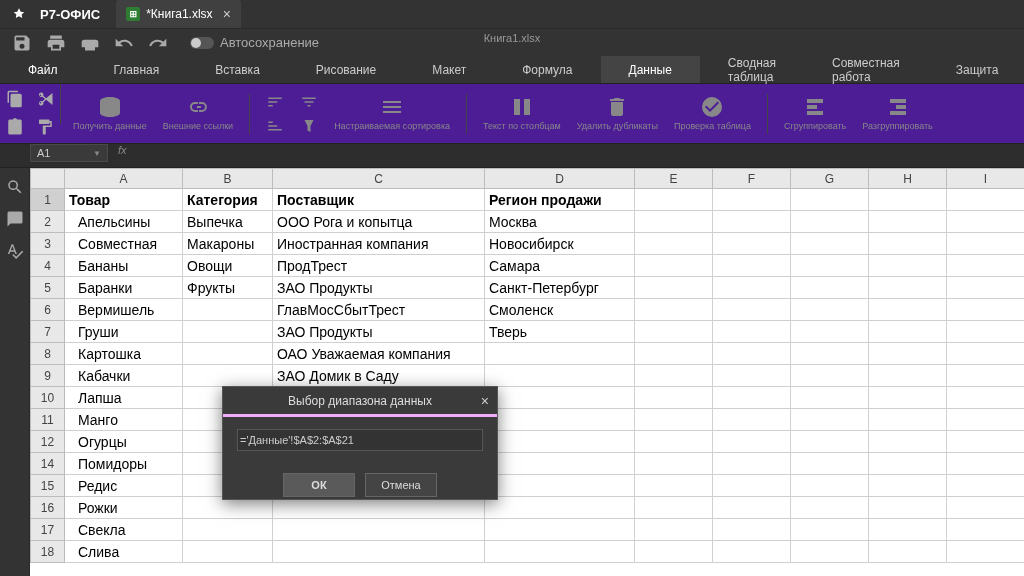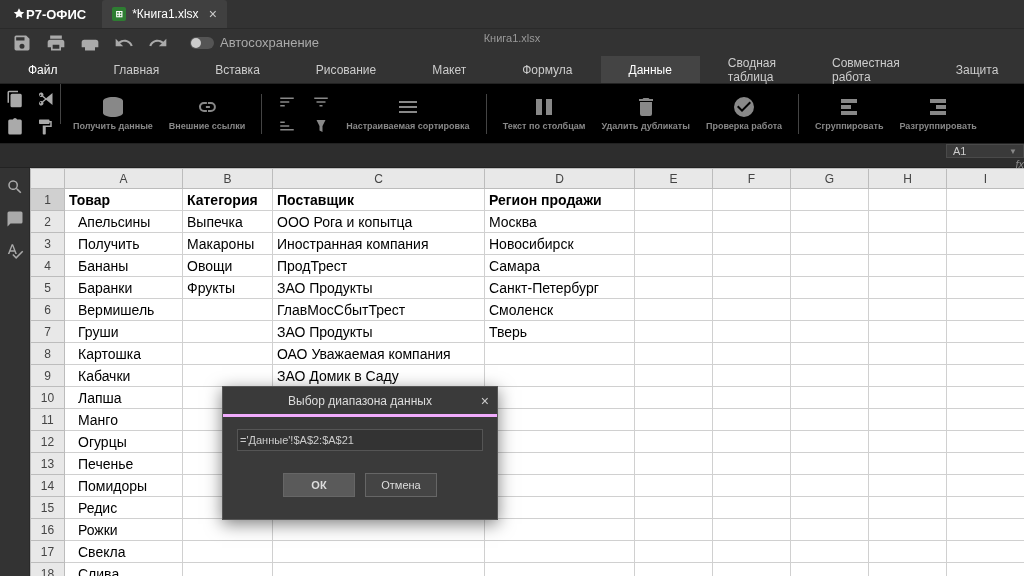--- a/index.html
+++ b/index.html
@@ -1,53 +1,53 @@
 <!DOCTYPE html>
 <html><head>
 <meta charset="utf-8">
 <style>
   * { margin: 0; padding: 0; box-sizing: border-box; font-family: Arial, sans-serif; }
   body { width: 1024px; height: 576px; overflow: hidden; background: #333; color: #ccc; font-size: 12px; position: relative; }
 
   
   .titlebar { height: 28px; background: #333; display: flex; align-items: center; padding: 0 4px; }
-  .logo { color: #fff; font-weight: bold; font-size: 13px; padding: 0 8px; display: flex; align-items: center; gap: 0; }
+  .logo { color: #fff; font-weight: bold; font-size: 13px; padding: 0 8px; display: flex; align-items: center; gap: 14px; }
   .logo-icon { width: 14px; height: 14px; }
   .file-tab { display: flex; align-items: center; height: 28px; padding: 0 10px; background: #404040; border-radius: 3px 3px 0 0; margin-left: 8px; gap: 6px; font-size: 12px; color: #fff; }
   .file-tab .sheet-icon { width: 14px; height: 14px; background: #2e7d32; border-radius: 2px; display: flex; align-items: center; justify-content: center; color: #fff; font-size: 9px; font-weight: bold; }
   .file-tab .close { color: #ccc; font-size: 14px; margin-left: 4px; }
   .file-name-center { position: absolute; left: 50%; transform: translateX(-50%); top: 32px; font-size: 11px; color: #999; }
 
   
   .quickbar { height: 28px; background: #333; display: flex; align-items: center; padding: 0 12px; gap: 14px; border-top: 1px solid #2a2a2a; }
   .qbtn { width: 20px; height: 20px; display: flex; align-items: center; justify-content: center; color: #aaa; }
   .autosave { display: flex; align-items: center; gap: 6px; font-size: 13px; color: #aaa; margin-left: 8px; }
   .toggle { width: 24px; height: 12px; border-radius: 6px; background: #555; position: relative; }
   .toggle::after { content: ""; width: 10px; height: 10px; background: #ccc; border-radius: 50%; position: absolute; left: 1px; top: 1px; }
 
   
   .maintabs { height: 28px; background: #333; display: flex; align-items: stretch; border-bottom: 1px solid #222; }
   .mtab { padding: 0 28px; display: flex; align-items: center; font-size: 12px; color: #ccc; cursor: pointer; }
   .mtab.file { color: #fff; }
   .mtab.active { background: #444; color: #fff; }
 
   
-  .ribbon { height: 60px; background: #000000; display: flex; align-items: stretch; border-bottom: 1px solid #222; font-weight: bold; }
+  .ribbon { height: 60px; background: #4c1d95; display: flex; align-items: stretch; border-bottom: 1px solid #222; }
   .side-toolbar { width: 30px; display: flex; flex-direction: column; align-items: center; padding-top: 6px; gap: 10px; }
   .stb { width: 18px; height: 18px; color: #aaa; display: flex; align-items: center; justify-content: center; }
   .ribbon-main { flex: 1; display: flex; align-items: center; padding: 0 12px; gap: 16px; }
   .ribbon-group { display: flex; flex-direction: column; align-items: center; gap: 3px; }
   .ribbon-group .ic { width: 24px; height: 24px; color: #888; display: flex; align-items: center; justify-content: center; }
   .ribbon-group .lbl { font-size: 9px; color: #888; text-align: center; line-height: 1.1; }
   .ribbon-sep { width: 1px; height: 40px; background: #444; }
   .ribbon-mini { display: flex; flex-direction: column; gap: 6px; }
   .ribbon-mini .mic { width: 18px; height: 18px; color: #888; }
 
   
-  .fxbar { height: 24px; background: #2d2d2d; display: flex; align-items: flex-end; border-bottom: 1px solid #222; flex-direction: column; }
+  .fxbar { height: 24px; background: #2d2d2d; display: flex; align-items: flex-start; border-bottom: 1px solid #222; }
   .namebox { width: 78px; background: #3a3a3a; border: 1px solid #4a4a4a; height: 18px; margin-left: 30px; font-size: 11px; color: #ccc; padding: 0 6px; display: flex; align-items: center; justify-content: space-between; }
   .namebox .dd { font-size: 8px; color: #888; }
   .fx { margin-left: 10px; font-style: italic; color: #888; font-size: 11px; }
 
   
   .sheet-area { position: relative; height: calc(576px - 168px); display: flex; }
   .left-pane { width: 30px; background: #333; display: flex; flex-direction: column; align-items: center; padding-top: 10px; gap: 14px; border-right: 1px solid #2a2a2a; }
 
   .grid-wrap { flex: 1; position: relative; background: #fff; overflow: hidden; }
   table.grid { border-collapse: collapse; width: 100%; table-layout: fixed; }
@@ -64,21 +64,21 @@
   
   td.dashedL { border-left: 1px dashed #c0392b; }
   td.dashedR { border-right: 1px dashed #c0392b; padding-left: 13px; }
 
   
   .dialog { position: absolute; left: 222px; top: 386px; width: 276px; background: #3a3a3a; border: 1px solid #555; box-shadow: 0 4px 16px rgba(0,0,0,0.5); z-index: 10; }
   .dlg-title { height: 30px; display: flex; align-items: center; justify-content: center; color: #ddd; font-size: 12px; position: relative; border-bottom: 3px solid #f0abfc; }
   .dlg-close { position: absolute; right: 8px; top: 6px; color: #ccc; font-size: 14px; }
   .dlg-body { padding: 12px 14px; }
   .dlg-input { width: 100%; background: #333; border: 1px solid #555; color: #ccc; font-size: 11px; padding: 4px 2px; }
-  .dlg-buttons { display: flex; justify-content: center; gap: 10px; padding: 10px 0 22px; }
+  .dlg-buttons { display: flex; justify-content: center; gap: 10px; padding: 10px 0 2px; }
   .dlg-btn { width: 72px; height: 24px; background: #444; border: 1px solid #666; color: #ddd; font-size: 11px; display: flex; align-items: center; justify-content: center; }
   .dlg-btn.primary { background: #5a5a5a; font-weight:bold; }
 
   svg { width: 100%; height: 100%; }
 </style>
 </head>
 <body>
 
 <div class="titlebar">
   <div class="logo">
@@ -225,21 +225,21 @@
       <span class="lbl">Удалить
 дубликаты</span>
     </div>
     <div class="ribbon-group">
       <span class="ic">
           <svg viewBox="0 0 24 24">
             <path fill="currentColor" d="M12 2a10 10 0 100 20 10 10 0 000-20zm-2 15l-5-5 1.41-1.41L10 14.17l7.59-7.59L19 8l-9 9z"></path>
           </svg>
         </span>
       <span class="lbl">Проверка
-работа</span>
+таблица</span>
     </div>
     <div class="ribbon-sep"></div>
     <div class="ribbon-group">
       <span class="ic">
           <svg viewBox="0 0 24 24">
             <path fill="currentColor" d="M4 4h16v4H4zM4 10h10v4H4zM4 16h16v4H4z"></path>
           </svg>
         </span>
       <span class="lbl">Сгруппировать</span>
     </div>
@@ -329,21 +329,21 @@
             <td class="cell">ООО Рога и копытца</td>
             <td class="cell">Москва</td>
             <td class="cell"></td>
             <td class="cell"></td>
             <td class="cell"></td>
             <td class="cell"></td>
             <td class="cell"></td>
           </tr>
           <tr>
             <td class="rowhdr">3</td>
-            <td class="cell dashedL dashedR">Получить</td>
+            <td class="cell dashedL dashedR">Совместная</td>
             <td class="cell">Макароны</td>
             <td class="cell">Иностранная компания</td>
             <td class="cell">Новосибирск</td>
             <td class="cell"></td>
             <td class="cell"></td>
             <td class="cell"></td>
             <td class="cell"></td>
             <td class="cell"></td>
           </tr>
           <tr>
@@ -448,32 +448,20 @@
             <td class="cell"></td>
             <td class="cell"></td>
             <td class="cell"></td>
             <td class="cell"></td>
             <td class="cell"></td>
             <td class="cell"></td>
             <td class="cell"></td>
             <td class="cell"></td>
           </tr>
           <tr>
-            <td class="rowhdr">13</td>
-            <td class="cell dashedL dashedR">Печенье</td>
-            <td class="cell"></td>
-            <td class="cell"></td>
-            <td class="cell"></td>
-            <td class="cell"></td>
-            <td class="cell"></td>
-            <td class="cell"></td>
-            <td class="cell"></td>
-            <td class="cell"></td>
-          </tr>
-          <tr>
             <td class="rowhdr">14</td>
             <td class="cell dashedL dashedR">Помидоры</td>
             <td class="cell"></td>
             <td class="cell"></td>
             <td class="cell"></td>
             <td class="cell"></td>
             <td class="cell"></td>
             <td class="cell"></td>
             <td class="cell"></td>
             <td class="cell"></td>

